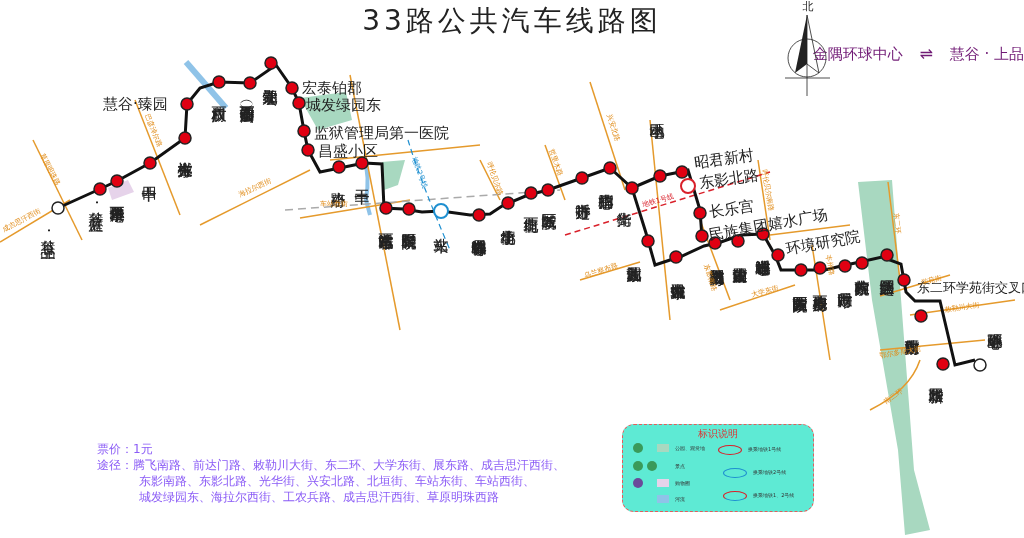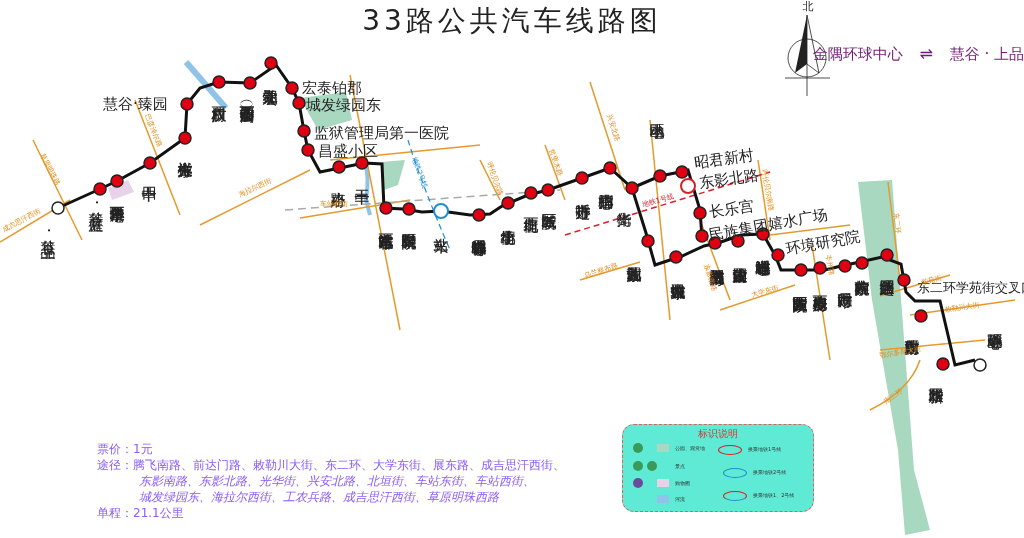--- a/index.html
+++ b/index.html
@@ -4,21 +4,21 @@
 <style>
   html,body{margin:0;padding:0;background:#ffffff;}
   body{width:1024px;height:538px;position:relative;overflow:hidden;font-family:"DejaVu Sans","Liberation Sans",sans-serif;color:#222;}
   #title{position:absolute;left:0;top:2px;width:1024px;text-align:center;font-size:28px;letter-spacing:4px;color:#222;}
   #direction{position:absolute;left:0;top:44px;width:1024px;text-align:right;font-size:15px;color:#701a75;}
   #direction .arrow{display:inline-block;margin:0 12px;font-size:16px;}
   svg#map{position:absolute;left:0;top:0;}
   .st{font-size:15px;fill:#222;}
   .road{font-size:7px;fill:#e08b17;}
   #info{position:absolute;left:62px;top:441px;font-size:12px;line-height:16px;color:#8b5cf6;margin-left:35px;}
-  #info .route-line{padding-left:42px;font-style:italic;}
+  #info .route-line{padding-left:42px;}
   #legend{position:absolute;left:622px;top:424px;width:190px;height:86px;border:1px dashed #e35d5d;border-radius:12px;background:#5eead4;}
   #legend .lt{position:absolute;left:0;top:2px;width:100%;text-align:center;font-size:10px;color:#d33;}
   .lg{position:absolute;font-size:5px;color:#333;}
 </style>
 </head>
 <body>
 
 <div id="title">33路公共汽车线路图</div>
 <div id="direction">
   <span>金隅环球中心</span>
@@ -193,21 +193,20 @@
     <text x="880" y="358" transform="rotate(-10 880 358)">鄂尔多斯大街</text>
     <text x="886" y="404" transform="rotate(-35 886 404)">南二环</text>
   </g>
 </svg>
 
 <div id="info">
   <div>票价：1元</div>
   <div><span>途径：</span><span>腾飞南路、前达门路、敕勒川大街、东二环、大学东街、展东路、成吉思汗西街、</span></div>
   <div class="route-line">东影南路、东影北路、光华街、兴安北路、北垣街、车站东街、车站西街、</div>
   <div class="route-line">城发绿园东、海拉尔西街、工农兵路、成吉思汗西街、草原明珠西路</div>
-  <div>单程：21.1公里</div>
 </div>
 
 <div id="legend">
   <div class="lt">标识说明</div>
   <div style="position:absolute;left:10px;top:18px;width:10px;height:10px;border-radius:50%;background:#3a9a5a;"></div>
   <div style="position:absolute;left:34px;top:19px;width:12px;height:8px;background:#a8d8c0;"></div>
   <div class="lg" style="left:52px;top:20px;">公园、观赏地</div>
   <div style="position:absolute;left:10px;top:36px;width:10px;height:10px;border-radius:50%;background:#3a9a5a;"></div>
   <div style="position:absolute;left:24px;top:36px;width:10px;height:10px;border-radius:50%;background:#3a9a5a;"></div>
   <div class="lg" style="left:52px;top:38px;">景点</div>

